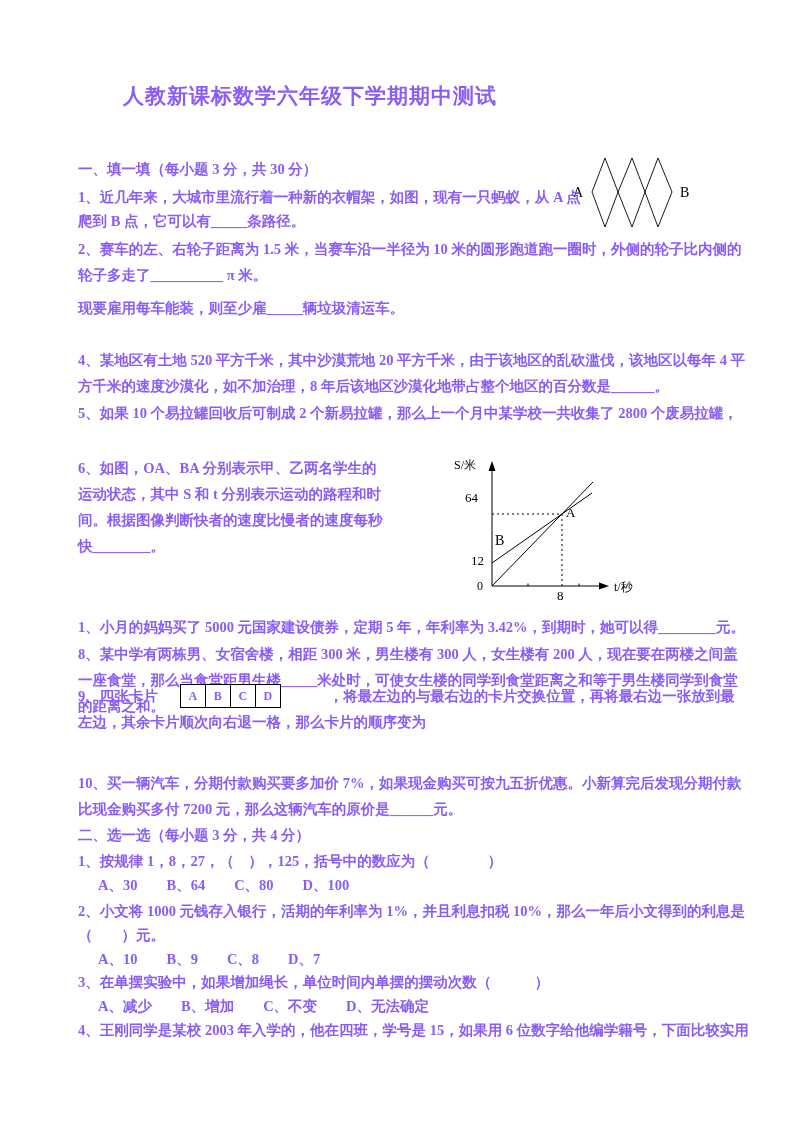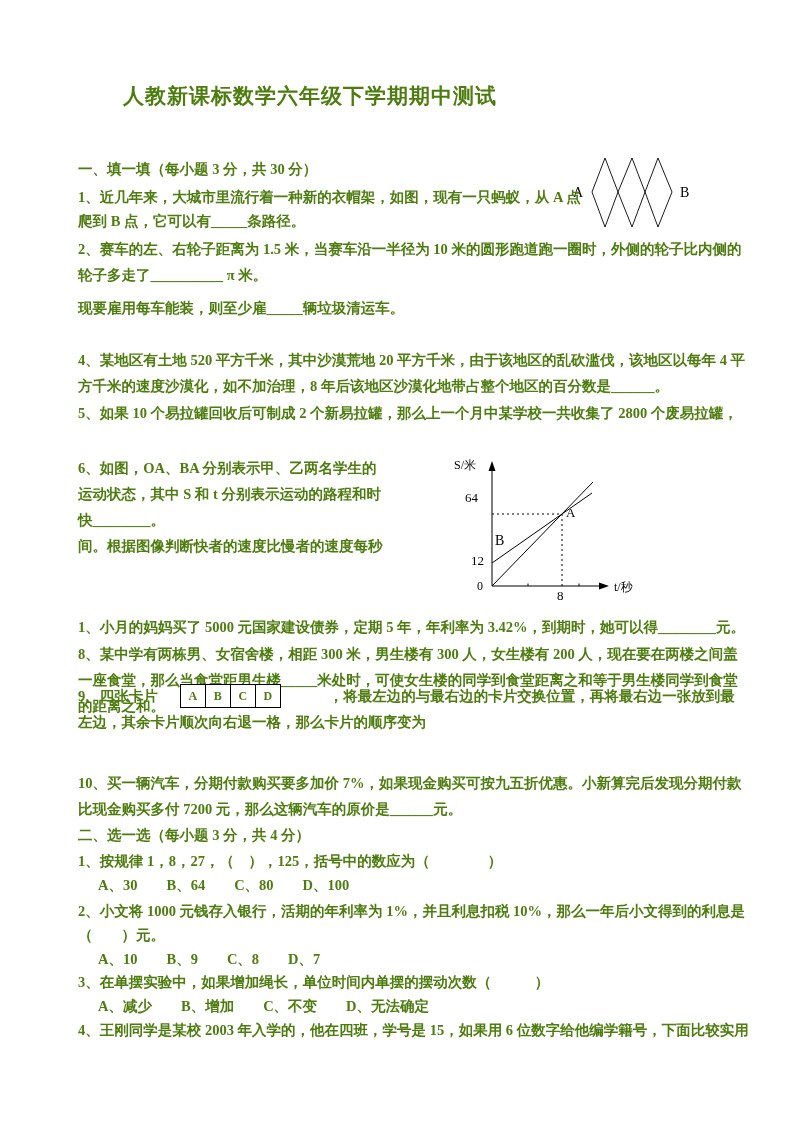--- a/index.html
+++ b/index.html
@@ -1,18 +1,18 @@
 <!DOCTYPE html>
 <html><head>
 <meta charset="utf-8">
 <style>
   html,body{margin:0;padding:0;background:#fff;}
   .page{
     position:relative;width:793px;height:1122px;background:#ffffff;
-    font-family:"Liberation Serif","DejaVu Serif",serif;color:#4d7c0f;overflow:hidden;
+    font-family:"Liberation Serif","DejaVu Serif",serif;color:#8b5cf6;overflow:hidden;
   }
   .title{
     position:absolute;left:118px;top:82px;width:384px;text-align:center;
     font-size:21px;font-weight:bold;letter-spacing:1px;white-space:nowrap;
   }
   .q{position:absolute;left:78px;font-size:14.5px;line-height:26px;}
   .lh24{line-height:24px;}
   .ln{white-space:pre;font-weight:bold;}
   .opts{padding-left:20px;}
   .q9row{display:flex;align-items:center;white-space:pre;}
@@ -60,22 +60,22 @@
     <div class="ln">方千米的速度沙漠化，如不加治理，8 年后该地区沙漠化地带占整个地区的百分数是______。</div>
   </div>
 
   <div class="q" style="top:400px">
     <div class="ln">5、如果 10 个易拉罐回收后可制成 2 个新易拉罐，那么上一个月中某学校一共收集了 2800 个废易拉罐，</div>
   </div>
 
   <div class="q" style="top:455px">
     <div class="ln">6、如图，OA、BA 分别表示甲、乙两名学生的</div>
     <div class="ln">运动状态，其中 S 和 t 分别表示运动的路程和时</div>
+    <div class="ln">间。根据图像判断快者的速度比慢者的速度每秒</div>
     <div class="ln">快________。</div>
-    <div class="ln">间。根据图像判断快者的速度比慢者的速度每秒</div>
   </div>
 
   <svg class="fig" style="left:448px;top:453px" width="200" height="152" viewBox="0 0 200 152">
 
     <line x1="44" y1="133" x2="44" y2="16" stroke="#000" stroke-width="1"></line>
     <polygon points="44,8 40.5,18 47.5,18" fill="#000"></polygon>
     <line x1="44" y1="133" x2="154" y2="133" stroke="#000" stroke-width="1"></line>
     <polygon points="161,133 151,129.5 151,136.5" fill="#000"></polygon>
     <line x1="80" y1="130.5" x2="80" y2="133" stroke="#000" stroke-width="1"></line>
     <line x1="131" y1="130.5" x2="131" y2="133" stroke="#000" stroke-width="1"></line>

